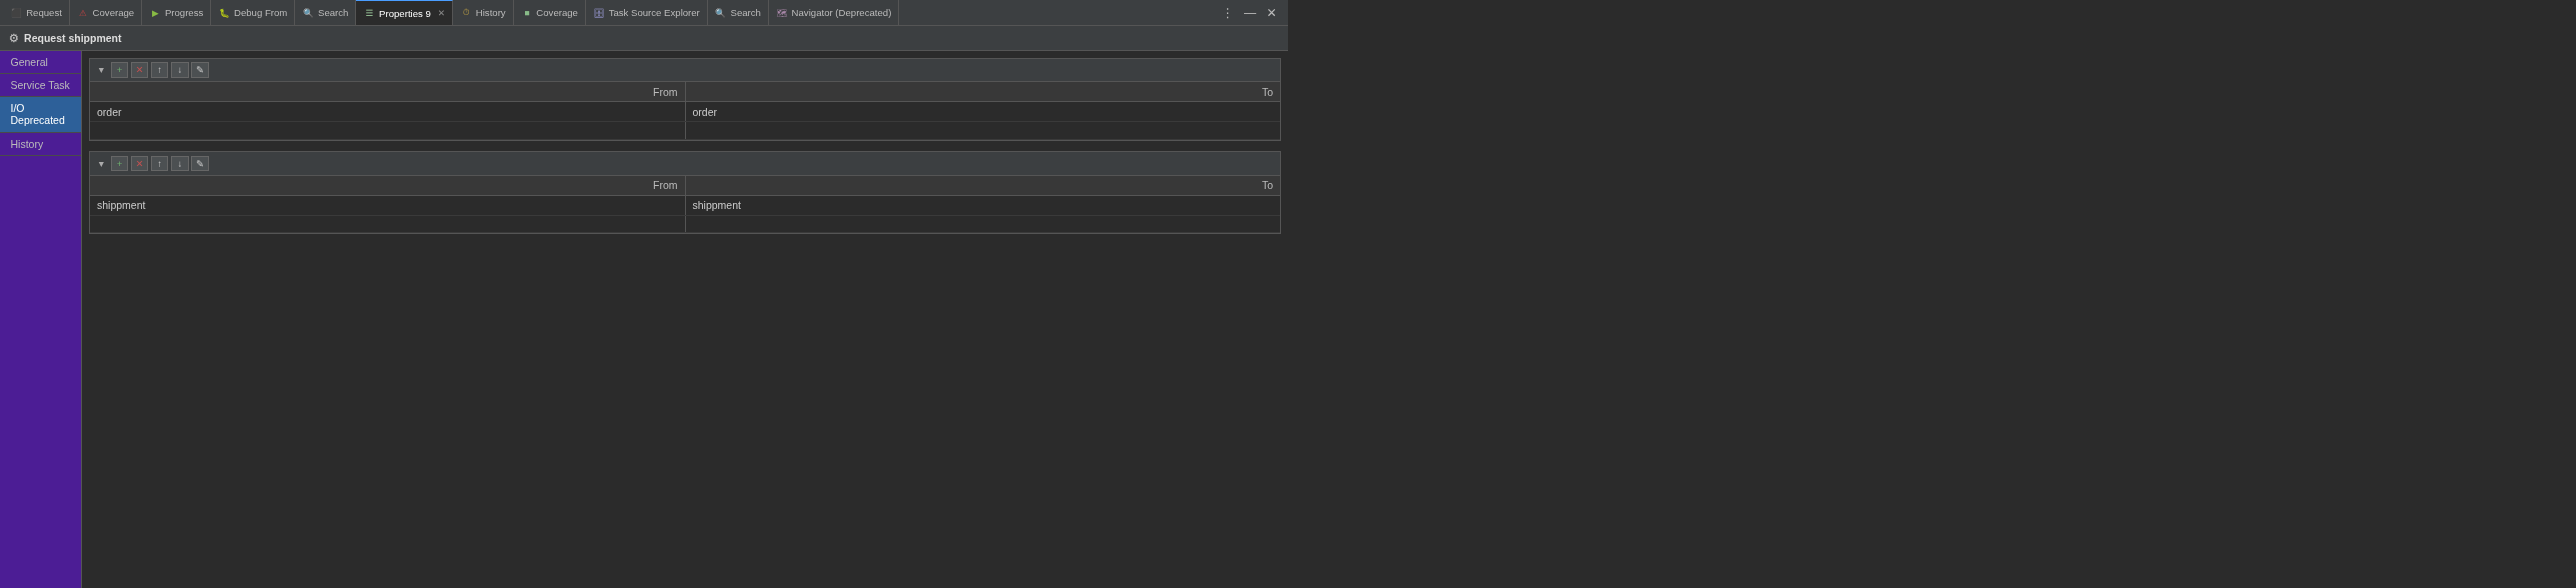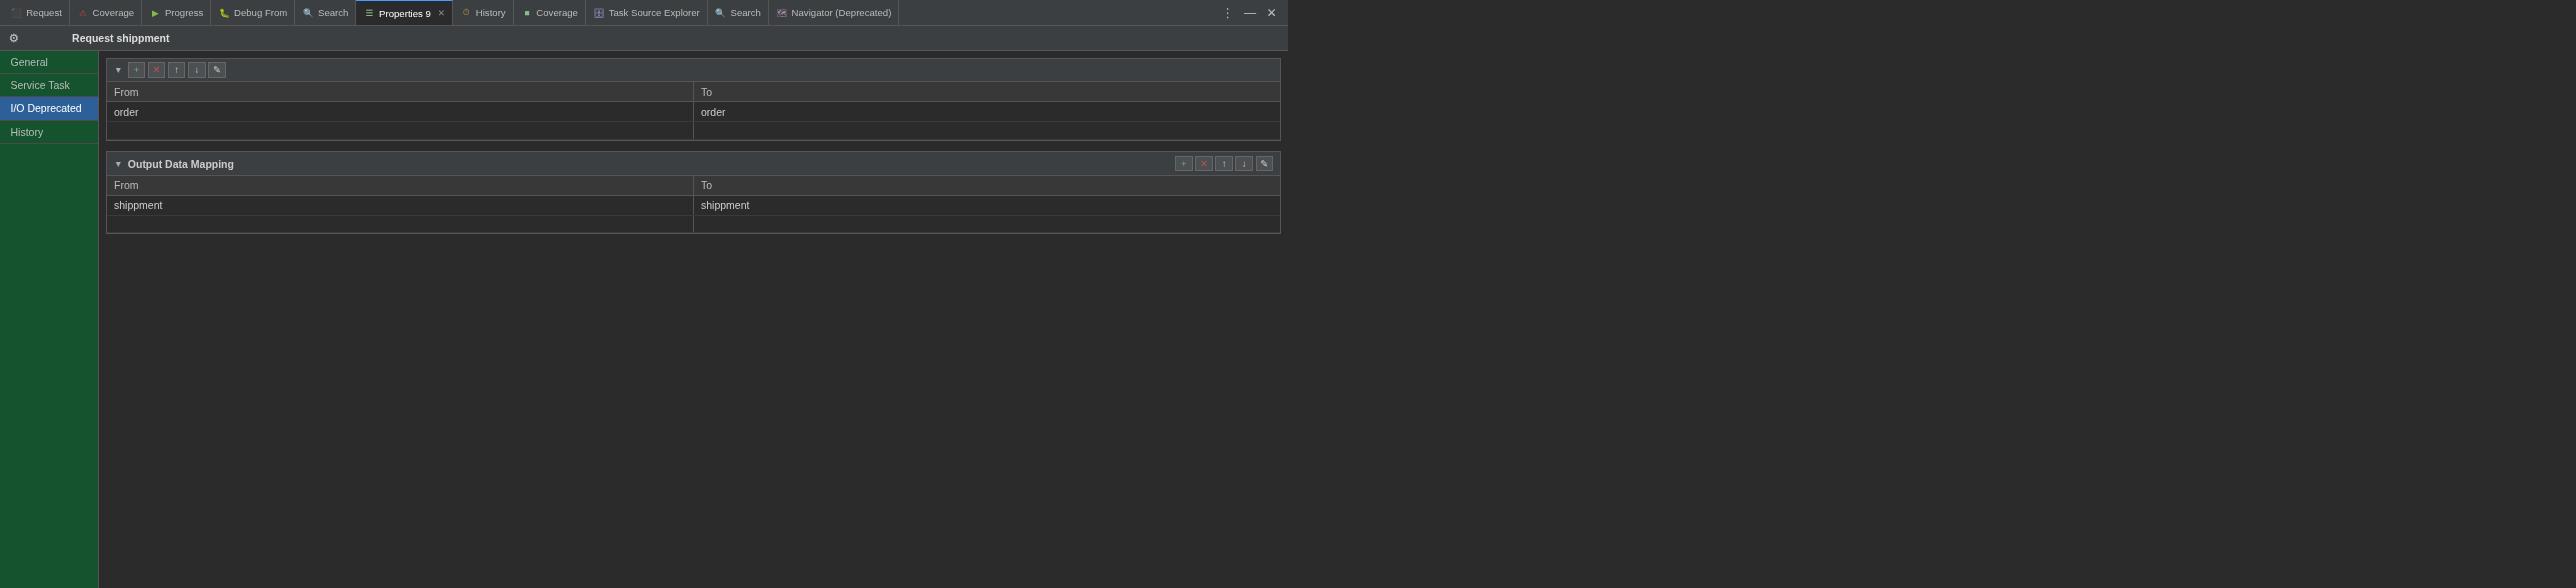--- a/index.html
+++ b/index.html
@@ -78,33 +78,32 @@
       padding: 0 8.7px;
       gap: 5.2px;
     }
     .title-bar-icon {
       font-size: 11.4px;
     }
     .title-bar-text {
       font-size: 10.5px;
       font-weight: bold;
       color: #ddd;
-      margin-left: 48px;
     }
 
     
     .main-content {
       display: flex;
       height: calc(589px - 26px - 24.5px);
     }
 
     
     .sidebar {
-      width: 99px;
-      background: #14532d;
+      width: 82px;
+      background: #4c1d95;
       border-right: 0.9px solid #555;
       display: flex;
       flex-direction: column;
     }
     .sidebar-item {
       padding: 5.2px 10.5px;
       font-size: 10.5px;
       color: #bbb;
       cursor: pointer;
       border-bottom: 0.9px solid #4a4a4a;
@@ -165,21 +164,21 @@
     }
 
     
     .mapping-table {
       width: 100%;
       border-collapse: collapse;
     }
     .mapping-table th {
       background: #383838;
       color: #bbb;
-      text-align: left;
+      text-align: right;
       padding: 3.5px 7px;
       font-weight: normal;
       border-bottom: 0.9px solid #555;
       font-size: 10.5px;
     }
     .mapping-table td {
       padding: 3.5px 7px;
       color: #ccc;
       font-size: 10.5px;
       border-bottom: 0.9px solid #3a3a3a;
@@ -304,21 +303,20 @@
             <td class="col-from"></td>
             <td class="col-to"></td>
           </tr>
         </tbody>
       </table>
     </div>
 
     <div class="section">
       <div class="section-header">
         <span class="collapse-arrow">▼</span>
-        <span class="section-title">Output Data Mapping</span>
         <div class="section-actions">
           <button class="section-btn green">+</button>
           <button class="section-btn red">✕</button>
           <button class="section-btn">↑</button>
           <button class="section-btn">↓</button>
           <button class="section-btn">✎</button>
         </div>
       </div>
       <table class="mapping-table">
         <thead>

